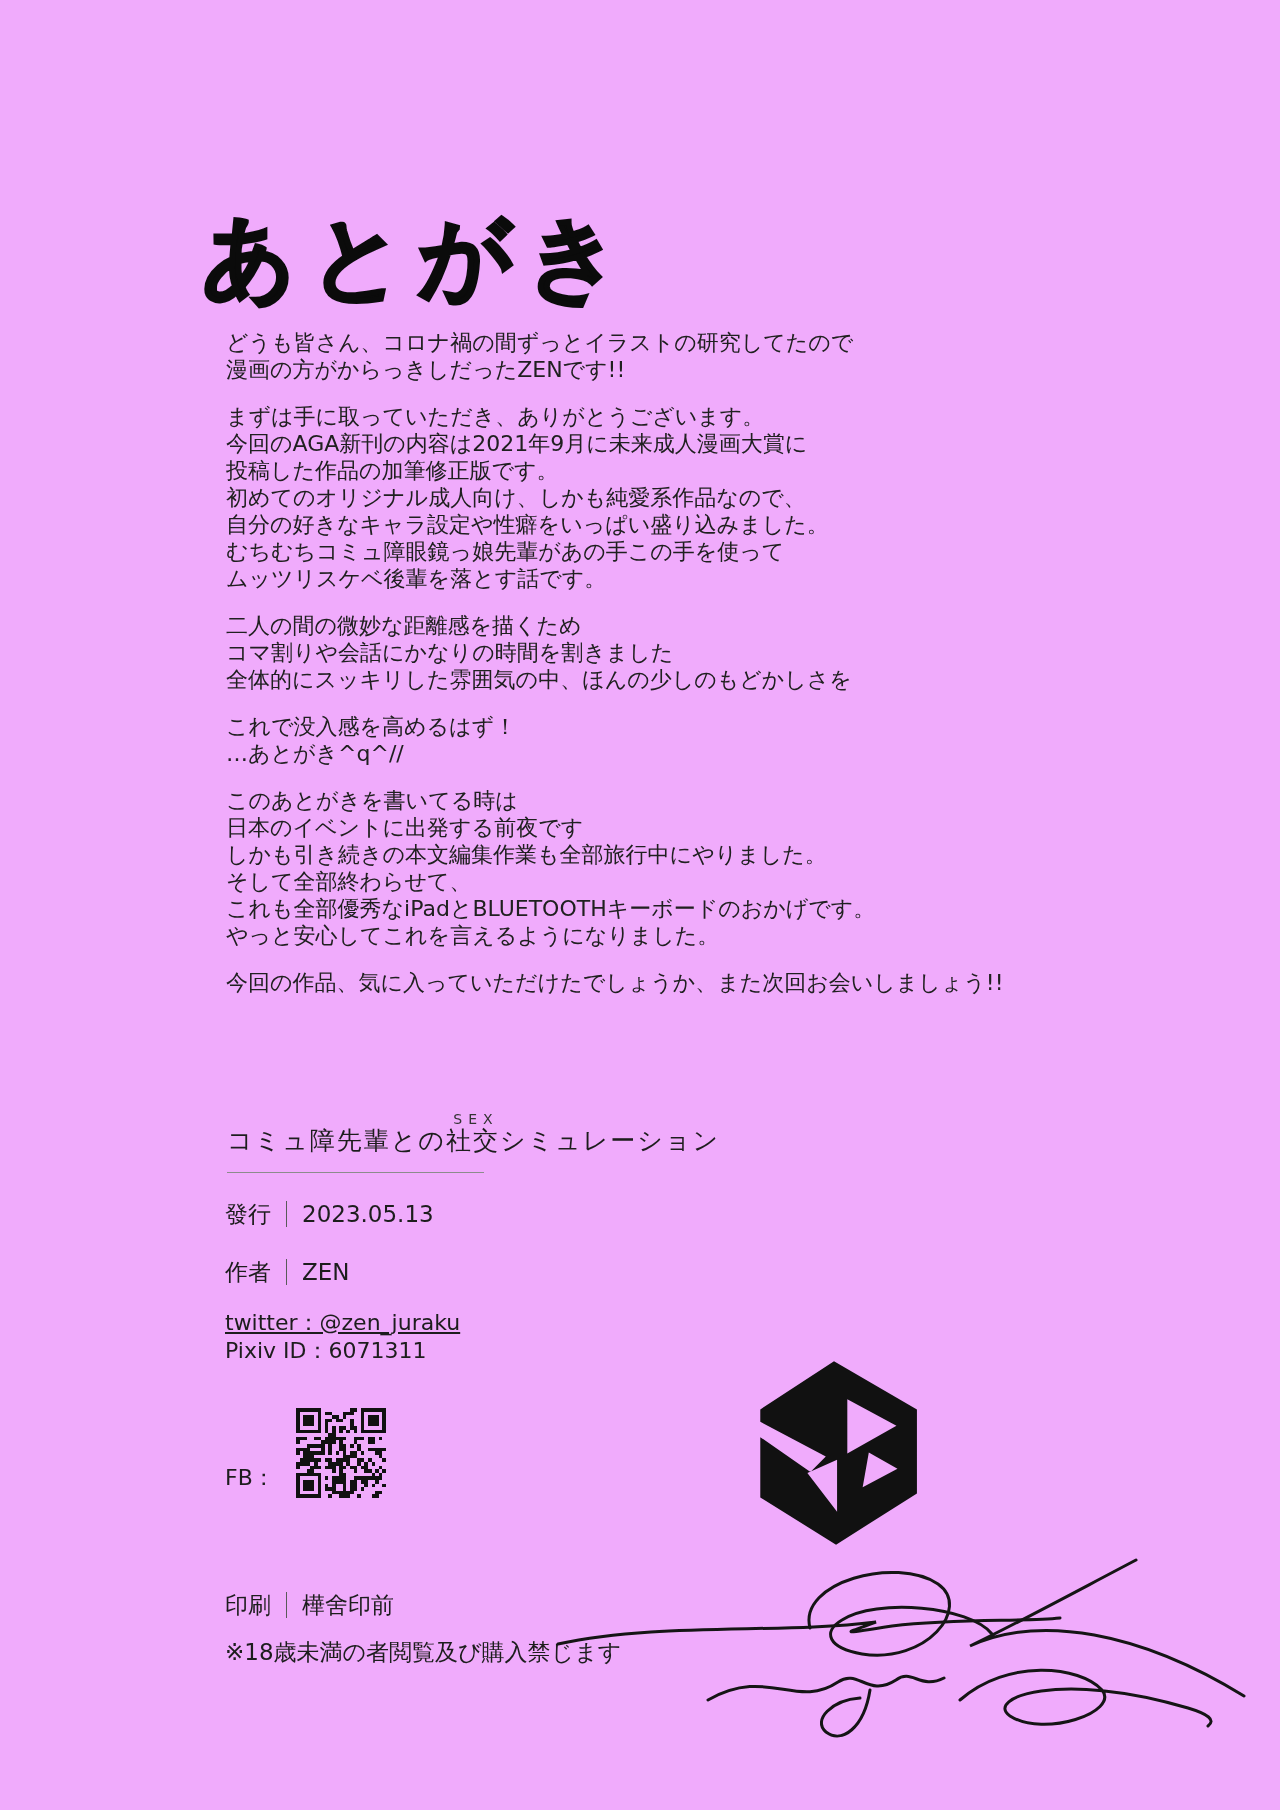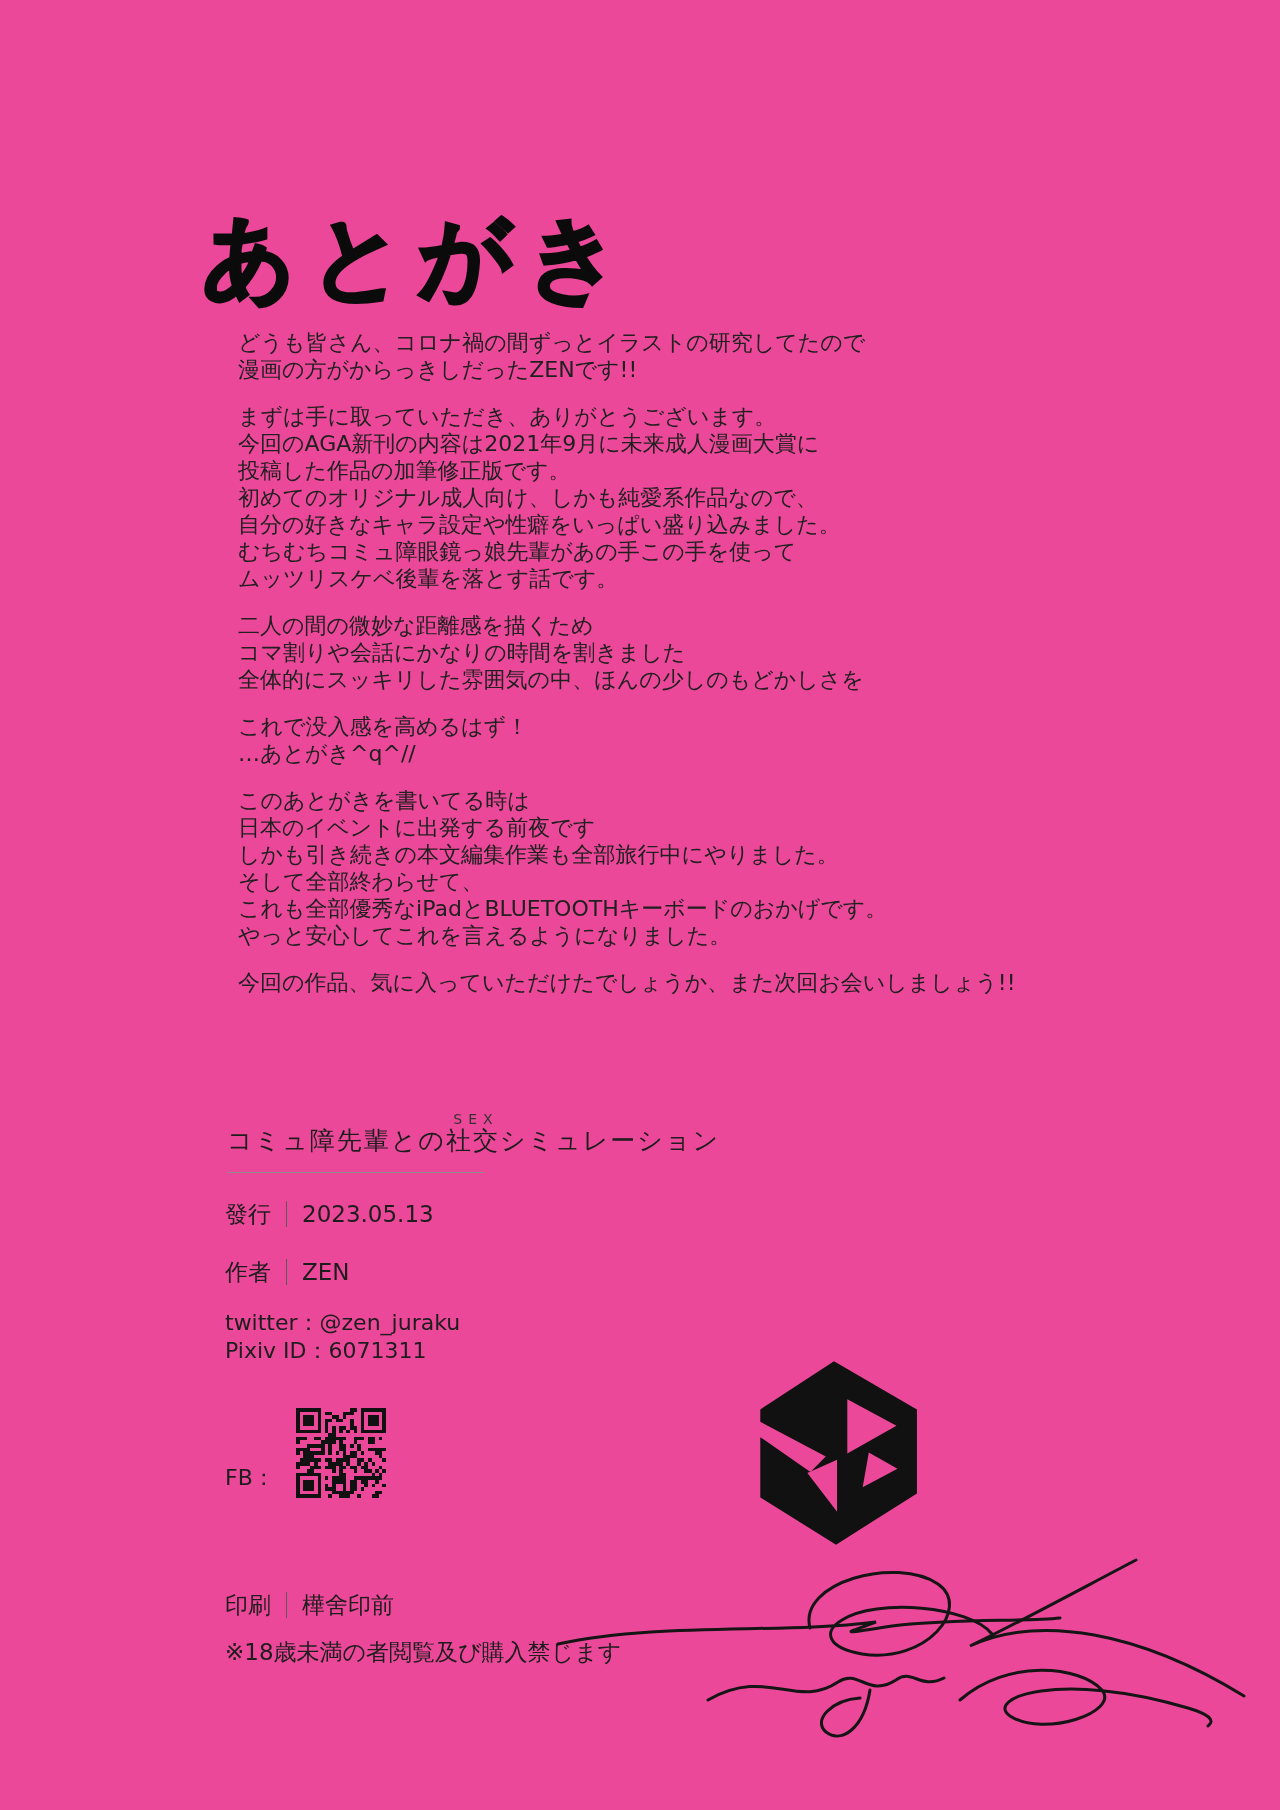--- a/index.html
+++ b/index.html
@@ -1,34 +1,34 @@
 <!DOCTYPE html>
 <html><head>
 <meta charset="utf-8">
 <style>
   html,body{margin:0;padding:0;background:#ffffff;}
   .page{
     position:relative;
     width:1280px;height:1810px;
-    background:#ec4899;
+    background:#f0abfc;
     overflow:hidden;
     font-family:"DejaVu Sans","Liberation Sans",sans-serif;
     color:#1b1b1b;
   }
   .heading{
     position:absolute;left:202px;top:196px;margin:0;
     font-size:92px;font-weight:900;letter-spacing:14px;color:#0b0b0b;
     -webkit-text-stroke:3px #0b0b0b;
     white-space:nowrap;
   }
   .body-text{
     position:absolute;left:226px;top:329px;width:1000px;
     font-size:22px;line-height:27px;color:#202020;
   }
-  .para{margin:0 0 20px 12px;}
+  .para{margin:0 0 20px 0;}
   .line{white-space:nowrap;}
   .book-title{
     position:absolute;left:227px;top:1124px;
     font-size:25px;letter-spacing:2px;color:#1d1d1d;white-space:nowrap;
   }
   .ruby-wrap{position:relative;display:inline-block;}
   .ruby-wrap .rt{
     position:absolute;left:50%;top:-13px;transform:translateX(-50%);
     font-size:14px;letter-spacing:6px;text-indent:6px;color:#333;white-space:nowrap;
   }
@@ -36,21 +36,21 @@
     position:absolute;left:227px;top:1172px;width:257px;height:0;
     border-top:1px solid #8c8c8c;
   }
   .row{position:absolute;left:225px;white-space:nowrap;font-size:23px;color:#1d1d1d;}
   .row .sep{
     display:inline-block;width:1px;height:26px;background:#5a5a5a;
     margin:0 15px;vertical-align:-5px;
   }
   .row-publish{top:1199px;}
   .row-author{top:1257px;}
-  .row-twitter{top:1308px;font-size:22px;}
+  .row-twitter{top:1308px;font-size:22px;text-decoration:underline;}
   .row-pixiv{top:1336px;font-size:22px;}
   .row-fb{top:1420px;font-size:22px;margin-top:43px;}
   .row-print{top:1590px;}
   .row-notice{top:1637px;font-size:23px;}
   .qr{position:absolute;left:296px;top:1408px;width:90px;height:90px;}
   .qr svg{display:block;width:90px;height:90px;shape-rendering:crispEdges;}
   .logo{position:absolute;left:748px;top:1358px;width:172px;height:190px;}
   .logo svg{display:block;width:100%;height:100%;}
   .signature{position:absolute;left:540px;top:1548px;width:720px;height:215px;}
   .signature svg{display:block;width:100%;height:100%;}

